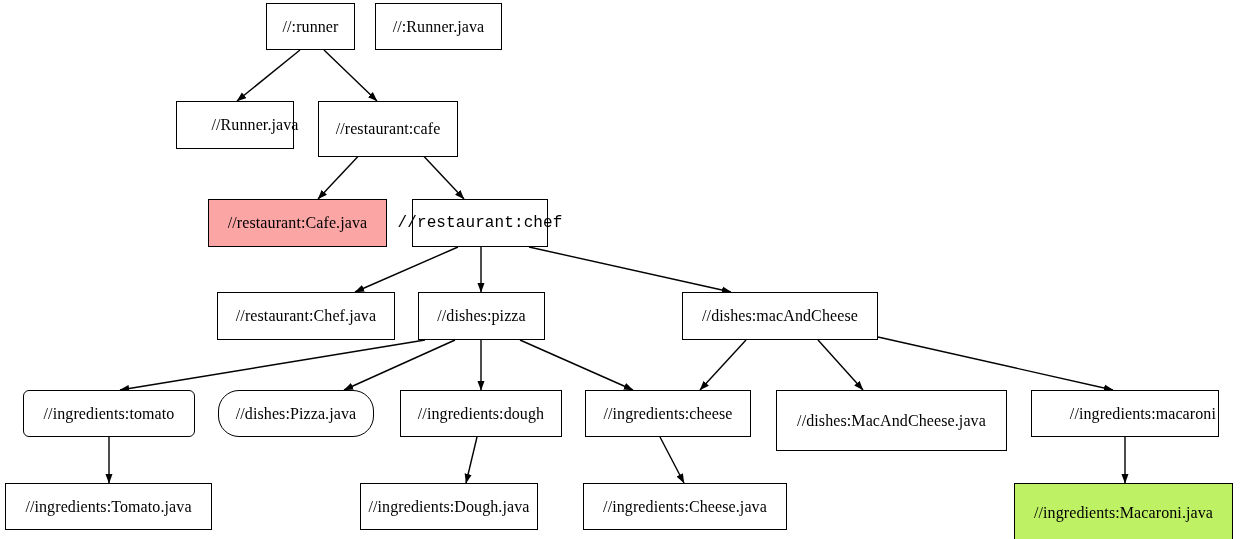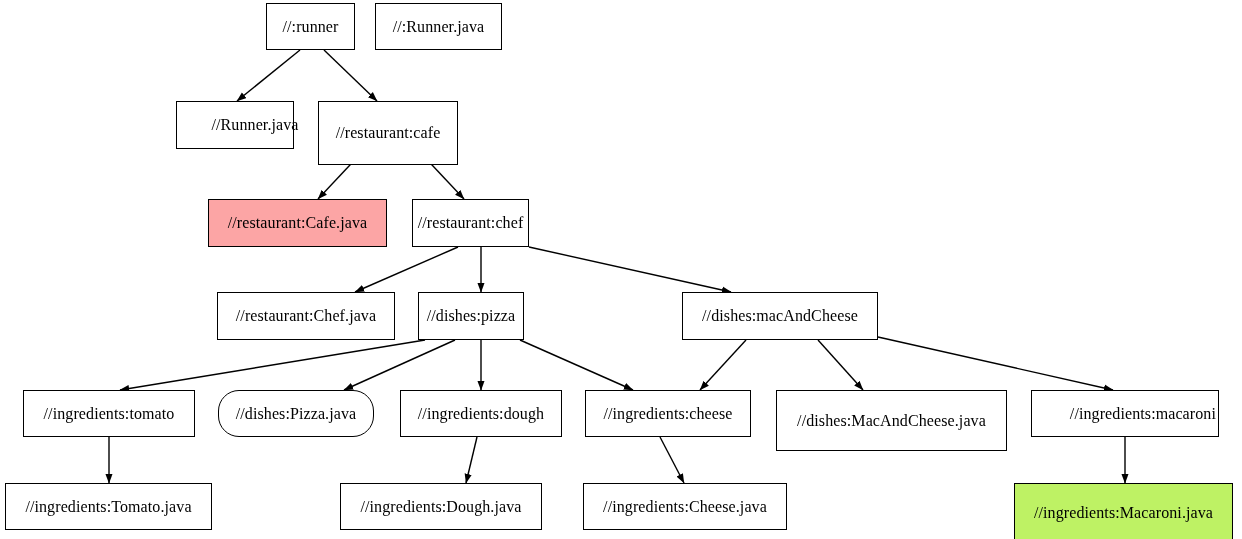--- a/index.html
+++ b/index.html
@@ -79,60 +79,60 @@
   <div id="nodes-layer">
       <div class="node" style="left: 266px; top: 3px; width: 89px; height: 47px; border-color: rgb(0, 0, 0); background: rgb(255, 255, 255);">
         <span class="node-label">//:runner</span>
       </div>
       <div class="node" style="left: 375px; top: 3px; width: 127px; height: 47px; border-color: rgb(0, 0, 0); background: rgb(255, 255, 255);">
         <span class="node-label">//:Runner.java</span>
       </div>
       <div class="node" style="left: 176px; top: 101px; width: 118px; height: 48px; border-color: rgb(0, 0, 0); background: rgb(255, 255, 255); padding-left: 40px;">
         <span class="node-label">//Runner.java</span>
       </div>
-      <div class="node" style="left: 318px; top: 101px; width: 140px; height: 64px; border-color: rgb(0, 0, 0); background: rgb(255, 255, 255); justify-content: center;">
+      <div class="node" style="left: 318px; top: 101px; width: 140px; height: 56px; border-color: rgb(0, 0, 0); background: rgb(255, 255, 255); justify-content: center;">
         <span class="node-label">//restaurant:cafe</span>
       </div>
       <div class="node" style="left: 208px; top: 199px; width: 179px; height: 48px; border-color: rgb(0, 0, 0); background: #fca5a5;">
         <span class="node-label">//restaurant:Cafe.java</span>
       </div>
-      <div class="node" style="left: 412px; top: 199px; width: 117px; height: 48px; border-color: rgb(0, 0, 0); background: rgb(255, 255, 255);">
+      <div class="node" style="left: 412px; top: 199px; width: 136px; height: 48px; border-color: rgb(0, 0, 0); background: rgb(255, 255, 255); font-family: Liberation Mono, monospace;">
         <span class="node-label">//restaurant:chef</span>
       </div>
       <div class="node" style="left: 217px; top: 292px; width: 178px; height: 48px; border-color: rgb(0, 0, 0); background: rgb(255, 255, 255);">
         <span class="node-label">//restaurant:Chef.java</span>
       </div>
-      <div class="node" style="left: 418px; top: 292px; width: 106px; height: 48px; border-color: rgb(0, 0, 0); background: rgb(255, 255, 255);">
+      <div class="node" style="left: 418px; top: 292px; width: 127px; height: 48px; border-color: rgb(0, 0, 0); background: rgb(255, 255, 255);">
         <span class="node-label">//dishes:pizza</span>
       </div>
       <div class="node" style="left: 682px; top: 292px; width: 196px; height: 48px; border-color: rgb(0, 0, 0); background: rgb(255, 255, 255);">
         <span class="node-label">//dishes:macAndCheese</span>
       </div>
-      <div class="node" style="left: 23px; top: 390px; width: 172px; height: 47px; border-color: rgb(0, 0, 0); background: rgb(255, 255, 255);">
+      <div class="node" style="left: 23px; top: 390px; width: 172px; height: 47px; border-color: rgb(0, 0, 0); background: rgb(255, 255, 255); border-radius: 6px;">
         <span class="node-label">//ingredients:tomato</span>
       </div>
       <div class="node" style="left: 218px; top: 390px; width: 156px; height: 47px; border-color: rgb(0, 0, 0); background: rgb(255, 255, 255); border-radius: 21px;">
         <span class="node-label">//dishes:Pizza.java</span>
       </div>
       <div class="node" style="left: 400px; top: 390px; width: 162px; height: 47px; border-color: rgb(0, 0, 0); background: rgb(255, 255, 255);">
         <span class="node-label">//ingredients:dough</span>
       </div>
       <div class="node" style="left: 585px; top: 390px; width: 166px; height: 47px; border-color: rgb(0, 0, 0); background: rgb(255, 255, 255);">
         <span class="node-label">//ingredients:cheese</span>
       </div>
       <div class="node" style="left: 776px; top: 390px; width: 231px; height: 61px; border-color: rgb(0, 0, 0); background: rgb(255, 255, 255);">
         <span class="node-label">//dishes:MacAndCheese.java</span>
       </div>
       <div class="node" style="left: 1031px; top: 390px; width: 188px; height: 47px; border-color: rgb(0, 0, 0); background: rgb(255, 255, 255); justify-content: flex-end;">
         <span class="node-label">//ingredients:macaroni</span>
       </div>
       <div class="node" style="left: 5px; top: 483px; width: 207px; height: 47px; border-color: rgb(0, 0, 0); background: rgb(255, 255, 255);">
         <span class="node-label">//ingredients:Tomato.java</span>
       </div>
-      <div class="node" style="left: 340px; top: 483px; width: 202px; height: 47px; border-color: rgb(0, 0, 0); background: rgb(255, 255, 255);">
+      <div class="node" style="left: 360px; top: 483px; width: 178px; height: 47px; border-color: rgb(0, 0, 0); background: rgb(255, 255, 255);">
         <span class="node-label">//ingredients:Dough.java</span>
       </div>
       <div class="node" style="left: 583px; top: 483px; width: 204px; height: 47px; border-color: rgb(0, 0, 0); background: rgb(255, 255, 255);">
         <span class="node-label">//ingredients:Cheese.java</span>
       </div>
       <div class="node" style="left: 1014px; top: 483px; width: 219px; height: 60px; border-color: rgb(0, 0, 0); background: #bef264;">
         <span class="node-label">//ingredients:Macaroni.java</span>
       </div>
     </div>
 

